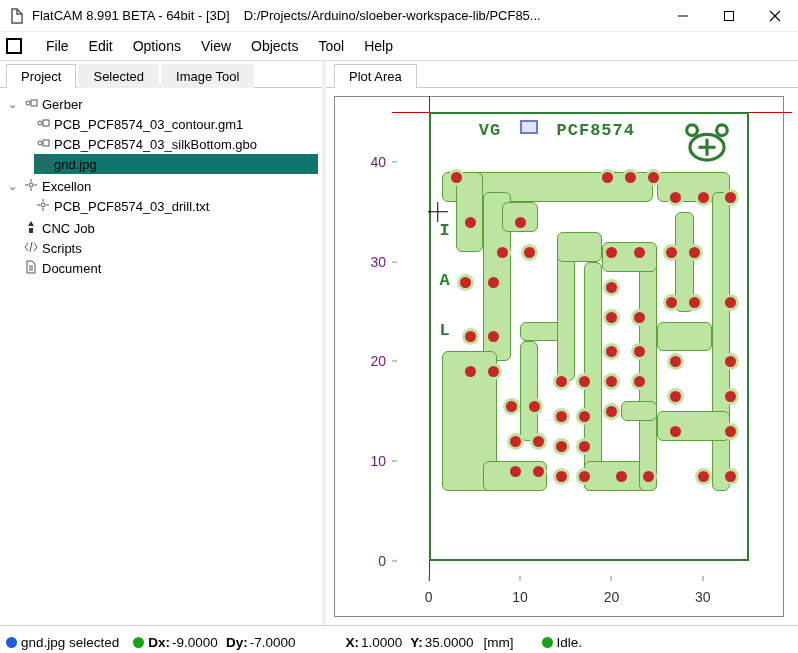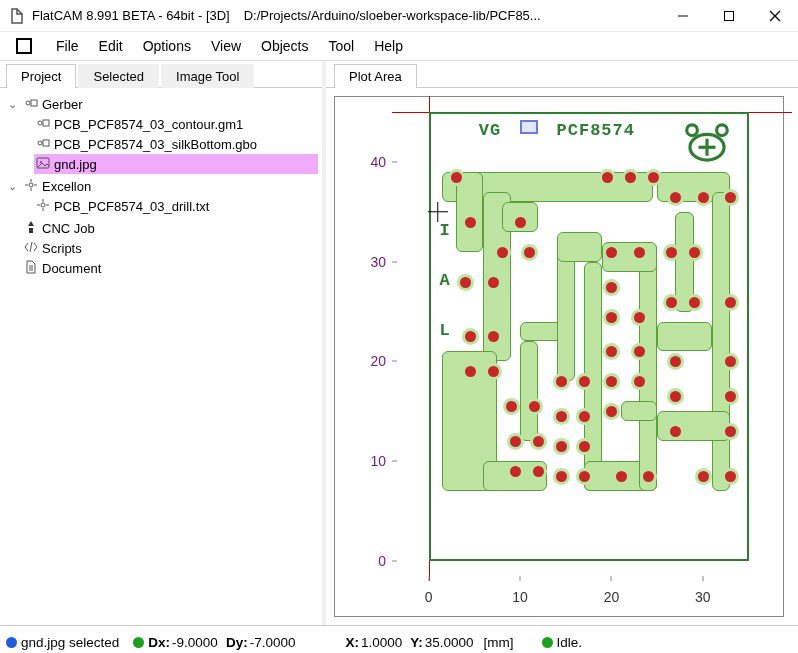--- a/index.html
+++ b/index.html
@@ -7,36 +7,36 @@
 
   
   .titlebar { height: 32px; display: flex; align-items: center; padding: 0 0 0 8px; background: #fff; border-bottom: 1px solid #eee; }
   .titlebar .app-icon { width: 18px; height: 18px; margin-right: 6px; display:flex; align-items:center; justify-content:center;}
   .titlebar .title { font-size: 13px; color: #000; white-space: nowrap; overflow:hidden; text-overflow: ellipsis; flex:0 0 auto; margin-right: 14px;}
   .titlebar .path { font-size: 13px; color: #000; flex:1; white-space:nowrap; overflow:hidden; text-overflow:ellipsis;}
   .win-btns { display:flex; height:100%; }
   .win-btn { width: 46px; height: 32px; display:flex; align-items:center; justify-content:center; font-size:14px; }
 
   
-  .menubar { height: 29px; display: flex; align-items:center; padding-left: 16px; border-bottom: 1px solid #ddd; }
+  .menubar { height: 29px; display: flex; align-items:center; padding-left: 6px; border-bottom: 1px solid #ddd; }
   .menubar .logo-sq { width:16px; height:16px; border:2px solid #000; margin-right: 14px; display:inline-block;}
   .menubar span.mitem { padding: 4px 10px; font-size: 14px; cursor:default; }
 
   
   .main { display:flex; height: 564px; }
 
   
   .left { width: 326px; border-right: 4px solid #f0f0f0; display:flex; flex-direction:column; }
   .left-tabs { height: 27px; display:flex; border-bottom:1px solid #ccc; padding-left:6px; align-items:flex-end;}
   .tab { padding:4px 14px; font-size:13px; border:1px solid transparent; border-bottom:none; position:relative; top:1px; background:#f0f0f0; margin-right:2px;}
   .tab.active { background:#fff; border-color:#ccc; }
   .tree { flex:1; padding:6px 4px; overflow:auto; }
   .tree-group { margin-bottom:2px;}
   .tree-row { display:flex; align-items:center; height:20px; padding-left:4px; white-space:nowrap;}
-  .tree-row.sel { background:#f0abfc; }
+  .tree-row.sel { background:#0f766e; }
   .tree-row .twist { width:14px; font-size:11px; color:#666; user-select:none; cursor:default;}
   .tree-row .icon { width:18px; text-align:center; font-size:12px; color:#444; }
   .tree-row .lbl { padding-left:2px; font-size:13px;}
   .tree-children { margin-left: 30px; }
   .tree-children .tree-row { padding-left:0;}
 
   
   .right { flex:1; display:flex; flex-direction:column; }
   .right-tabs { height:27px; display:flex; border-bottom:1px solid #ccc; padding-left:8px; align-items:flex-end;}
   .right .plot-wrap { flex:1; padding:6px 12px 0 6px; position:relative; background:#fff;}

